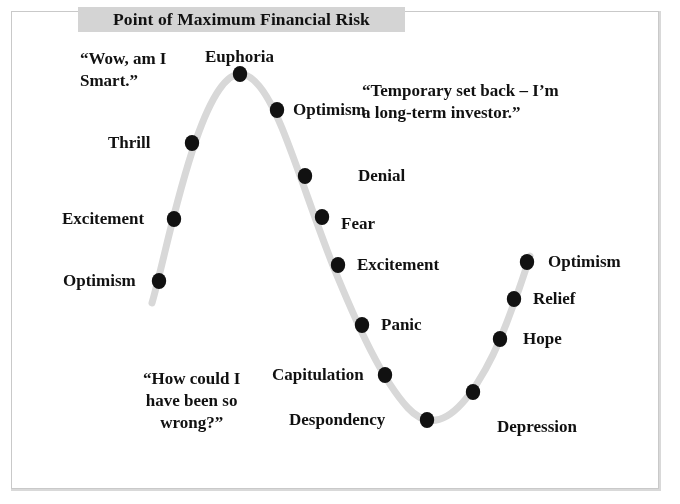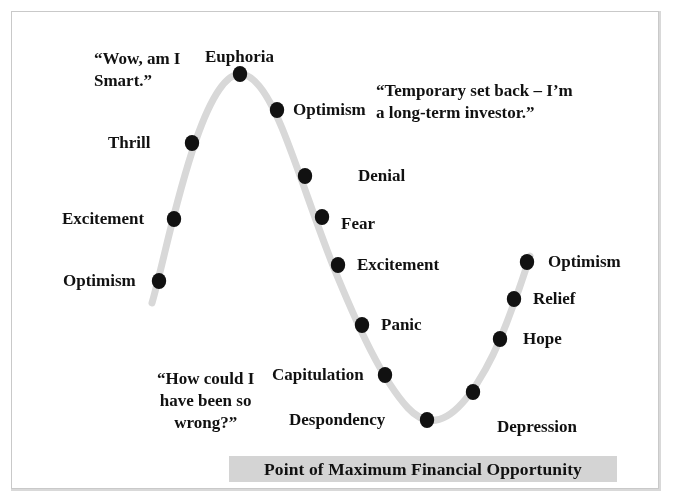--- a/index.html
+++ b/index.html
@@ -88,31 +88,31 @@
     white-space: nowrap;
     line-height: 1.02;
   }
   .quote {
     position: absolute;
     font-weight: bold;
     font-size: 17px;
     color: #111111;
     line-height: 1.28;
     white-space: pre-line;
-    margin-left: 14px;
   }
   .quote.center { text-align: center; }
 </style>
 </head>
 <body>
 
 <div id="cycle-figure">
 
   <div class="frame"></div>
 
+  <div class="banner banner-top">Point of Maximum Financial Risk</div>
 
   <svg id="curve-svg" viewBox="0 0 680 504" xmlns="http://www.w3.org/2000/svg">
     <path id="curve-path" d="M 152,303 C 163,265 175,200 196,140 C 212,94 227,74 240,74
              C 254,74 268,94 282,128 C 300,172 318,230 338,278
              C 358,326 382,380 408,408 C 420,421 433,424 447,416
              C 466,405 489,370 507,322 C 518,293 525,272 530,256" fill="none" stroke="#d8d8d8" stroke-width="7" stroke-linecap="round"></path>
     <g id="dots">
         <ellipse cx="159" cy="281" rx="7.2" ry="8" fill="#111111"></ellipse>
         <ellipse cx="174" cy="219" rx="7.2" ry="8" fill="#111111"></ellipse>
         <ellipse cx="192" cy="143" rx="7.2" ry="8" fill="#111111"></ellipse>
@@ -151,14 +151,13 @@
   <div id="quotes">
       <div class="quote" style="left: 80px; top: 48px;">“Wow, am I
 Smart.”</div>
       <div class="quote" style="left: 362px; top: 80px;">“Temporary set back – I’m
 a long-term investor.”</div>
       <div class="quote center" style="left: 143px; top: 368px;">“How could I
 have been so
 wrong?”</div>
     </div>
 
-  <div class="banner banner-bottom">Point of Maximum Financial Opportunity</div>
 </div>
 
 </body></html>

